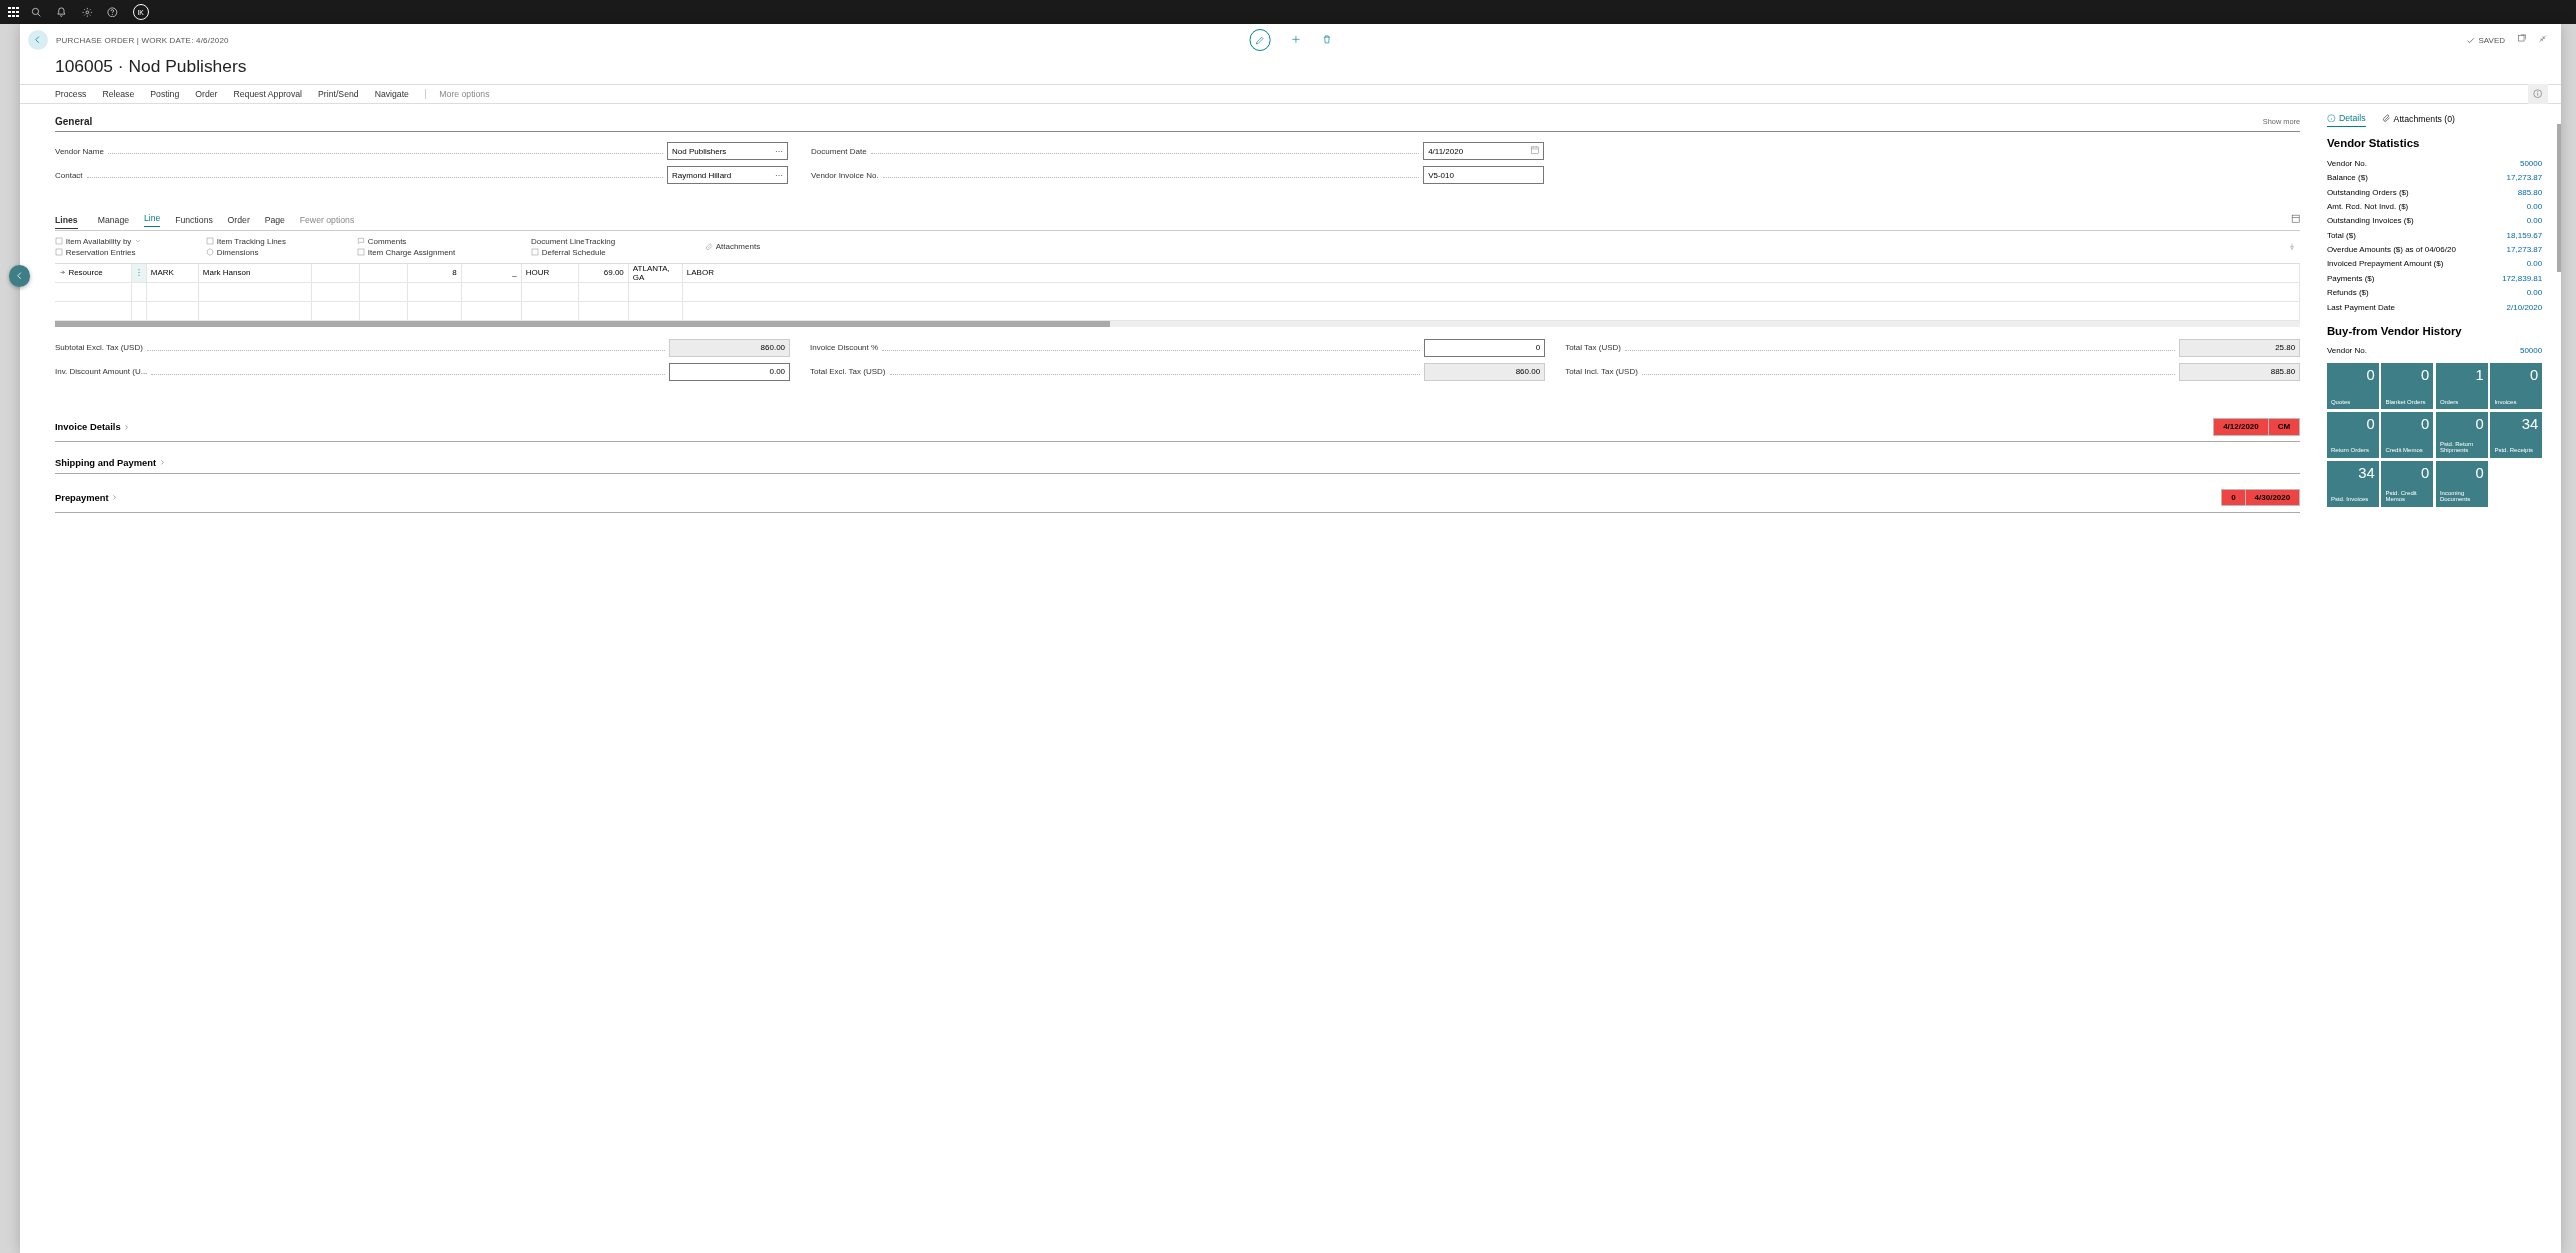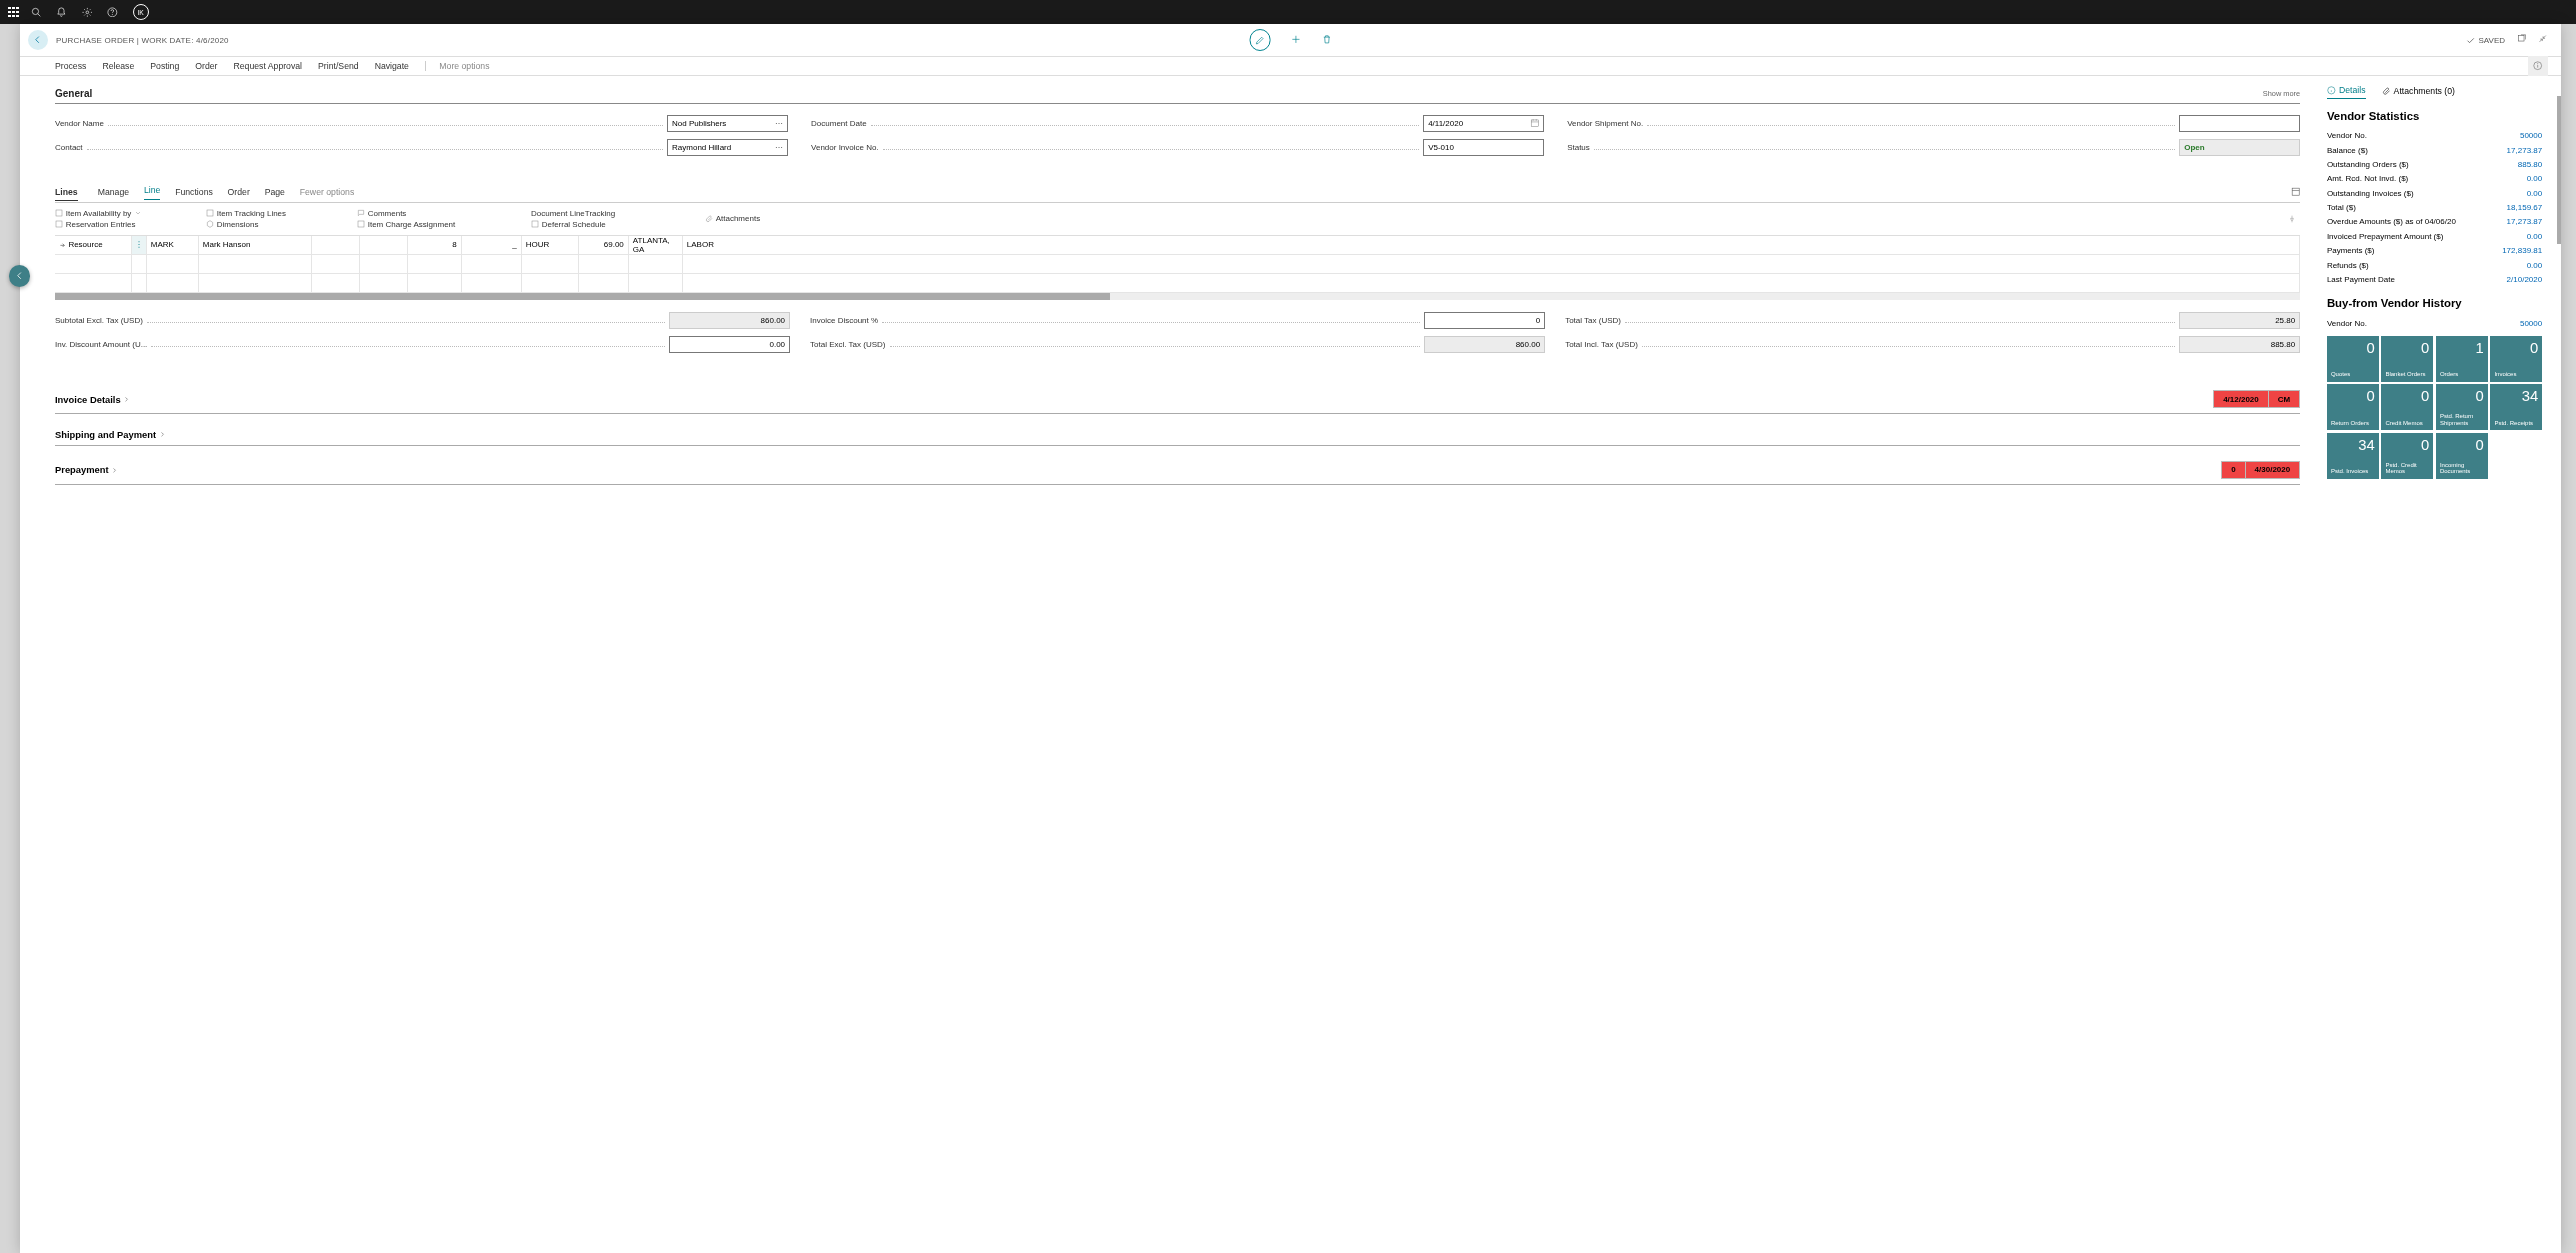--- a/index.html
+++ b/index.html
@@ -151,20 +151,21 @@
         </div>
       <div class="hr-ico"><svg viewBox="0 0 24 24">
             <rect x="4" y="4" width="14" height="14"></rect>
             <path d="M10 2h12v12"></path>
           </svg></div>
       <div class="hr-ico"><svg viewBox="0 0 24 24">
             <path d="M4 20l7-7M20 4l-7 7M11 13v5M11 13H6M13 11V6M13 11h5"></path>
           </svg></div>
     </div>
   </div>
+  <div class="page-title">106005 · Nod Publishers</div>
   <div class="action-bar">
     <span>Process</span>
     <span>Release</span>
     <span>Posting</span>
     <span>Order</span>
     <span>Request Approval</span>
     <span>Print/Send</span>
     <span>Navigate</span>
     <span class="ab-more">More options</span>
     <div class="info-btn">
@@ -216,36 +217,20 @@
               </div>
             </div>
           <div class="frow">
               <span class="flabel">Vendor Invoice No.</span>
               <span class="fdots"></span>
               <div class="finput">
                 <span>V5-010</span>
               </div>
             </div>
         </div>
-        <div>
-          <div class="frow">
-              <span class="flabel">Vendor Shipment No.</span>
-              <span class="fdots"></span>
-              <div class="finput">
-                <span></span>
-              </div>
-            </div>
-          <div class="frow">
-              <span class="flabel">Status</span>
-              <span class="fdots"></span>
-              <div class="finput status">
-                <span>Open</span>
-              </div>
-            </div>
-        </div>
       </div>
 
       <div class="lines-bar">
         <span class="lb-title">Lines</span>
         <span>Manage</span>
         <span class="active">Line</span>
         <span>Functions</span>
         <span>Order</span>
         <span>Page</span>
         <span class="fewer">Fewer options</span>

